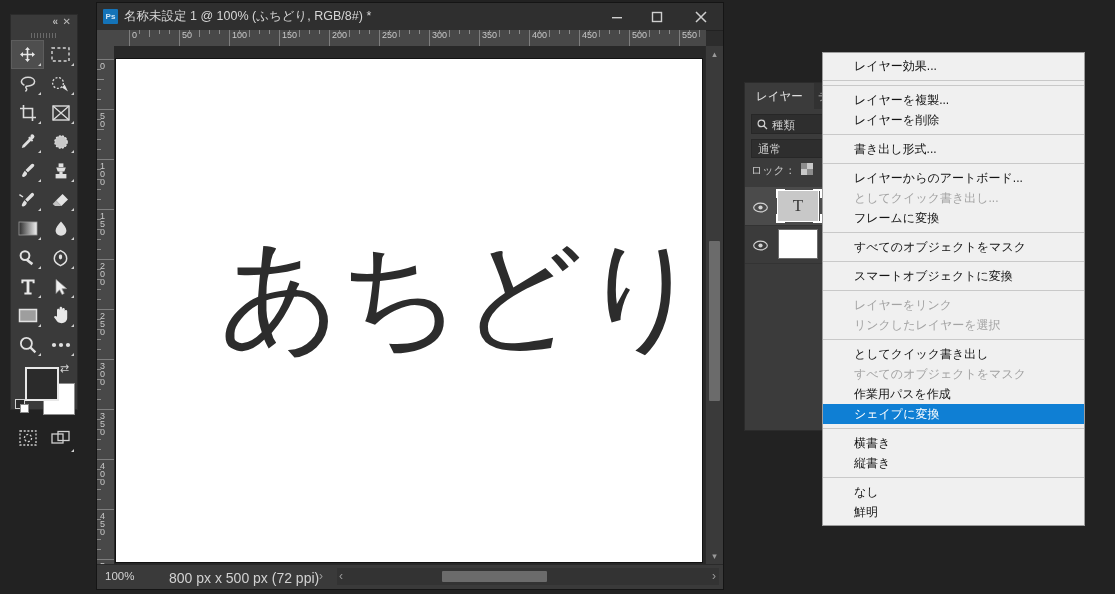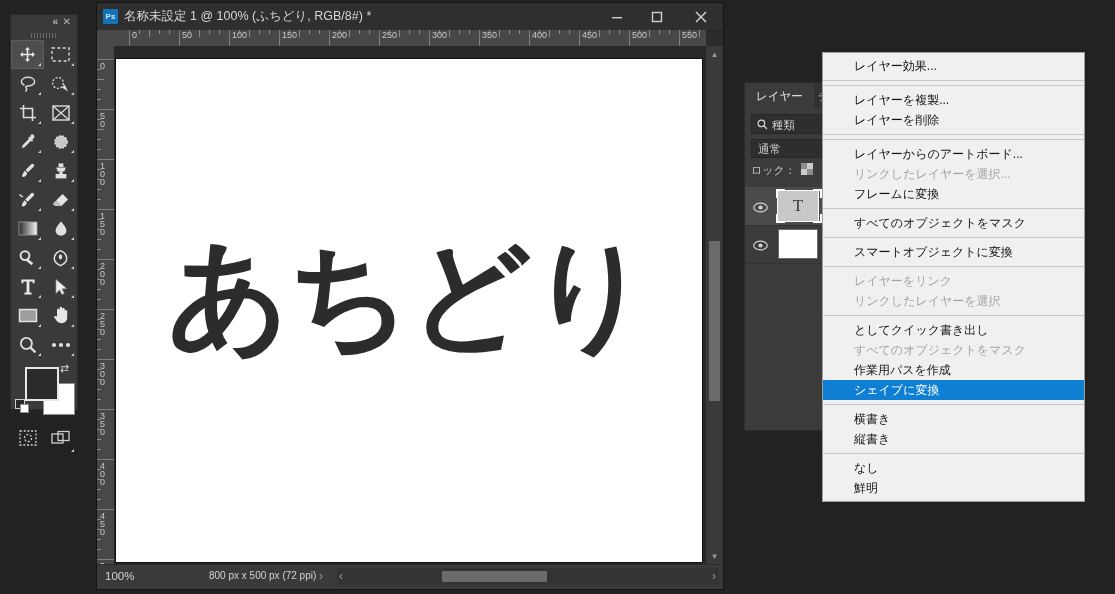--- a/index.html
+++ b/index.html
@@ -54,32 +54,32 @@
   #rulerV{position:absolute;left:0;top:43px;width:17px;height:520px;background:#484848;
           border-right:1px solid #333;overflow:hidden;}
   .rtickV{position:absolute;left:0;height:1px;width:4px;background:#8b8b8b;}
   .rtickVM{width:17px;background:#7d7d7d;}
   .rlabV{position:absolute;left:3px;color:#c9c9c9;font-size:9px;line-height:8px;width:9px;word-break:break-all;}
   #rulerCorner{position:absolute;left:0;top:27px;width:17px;height:16px;background:#484848;}
 
   #canvasarea{position:absolute;left:17px;top:43px;right:17px;bottom:25px;background:#282828;overflow:hidden;}
   #canvas{position:absolute;left:2px;top:13px;width:586px;height:503px;background:#fff;
           box-shadow:0 0 0 1px #121212;}
-  #artwork{position:absolute;left:0;right:0;top:176px;text-align:center;
-           color:#2c2c2c;font-size:120px;line-height:120px;font-weight:bold;
+  #artwork{position:absolute;left:0;right:0;top:176px;text-align:right;
+           color:#2c2c2c;font-size:120px;line-height:120px;font-weight:normal;
            font-family:"DejaVu Sans",sans-serif;letter-spacing:-2px;white-space:nowrap;}
 
   #vscroll{position:absolute;right:0;top:43px;width:17px;bottom:25px;background:#3a3a3a;border-left:1px solid #2a2a2a;}
   #vthumb{position:absolute;left:3px;top:195px;width:11px;height:160px;background:#6b6b6b;border-radius:1px;cursor:pointer;}
   .sarrow{position:absolute;left:0;width:17px;height:16px;color:#9a9a9a;font-size:9px;text-align:center;line-height:16px;cursor:pointer;}
   #vup{top:0;} #vdn{bottom:0;}
 
   #statusbar{position:absolute;left:0;right:0;bottom:0;height:24px;background:#3a3a3a;border-top:1px solid #2a2a2a;}
   #st-zoom{position:absolute;left:8px;top:5px;color:#d2d2d2;font-size:11.5px;}
-  #st-size{position:absolute;left:72px;top:5px;color:#d2d2d2;font-size:10px;white-space:nowrap;margin-left:40px;}
+  #st-size{position:absolute;left:72px;top:5px;color:#d2d2d2;font-size:14px;white-space:nowrap;}
   #st-arrow{position:absolute;left:222px;top:4px;color:#9a9a9a;font-size:12px;cursor:pointer;}
   #hscroll{position:absolute;left:240px;right:4px;top:3px;height:17px;background:#333;}
   #hthumb{position:absolute;left:105px;top:3px;width:105px;height:11px;background:#6b6b6b;border-radius:1px;cursor:pointer;}
   #hleft{position:absolute;left:2px;top:1px;color:#9a9a9a;font-size:12px;line-height:15px;cursor:pointer;}
   #hright{position:absolute;right:3px;top:1px;color:#9a9a9a;font-size:12px;line-height:15px;cursor:pointer;}
 
   
   #layerpanel{position:absolute;left:744px;top:82px;width:200px;height:349px;background:#3b3b3b;
               border:1px solid #2b2b2b;box-sizing:border-box;overflow:hidden;}
   #lp-tabs{height:26px;background:#323232;position:relative;}
@@ -549,23 +549,24 @@
     </div>
   </div>
 
   <div id="ctxmenu">
       <div class="mi">レイヤー効果...</div>
       <div class="msep"></div>
       <div class="msep"></div>
       <div class="mi">レイヤーを複製...</div>
       <div class="mi">レイヤーを削除</div>
       <div class="msep"></div>
+      <div class="mi">書き出し形式...</div>
       <div class="msep"></div>
       <div class="mi">レイヤーからのアートボード...</div>
-      <div class="mi dis">リンクしたレイヤーを選択...</div>
+      <div class="mi dis">としてクイック書き出し...</div>
       <div class="mi">フレームに変換</div>
       <div class="msep"></div>
       <div class="mi">すべてのオブジェクトをマスク</div>
       <div class="msep"></div>
       <div class="mi">スマートオブジェクトに変換</div>
       <div class="msep"></div>
       <div class="mi dis">レイヤーをリンク</div>
       <div class="mi dis">リンクしたレイヤーを選択</div>
       <div class="msep"></div>
       <div class="mi">としてクイック書き出し</div>

